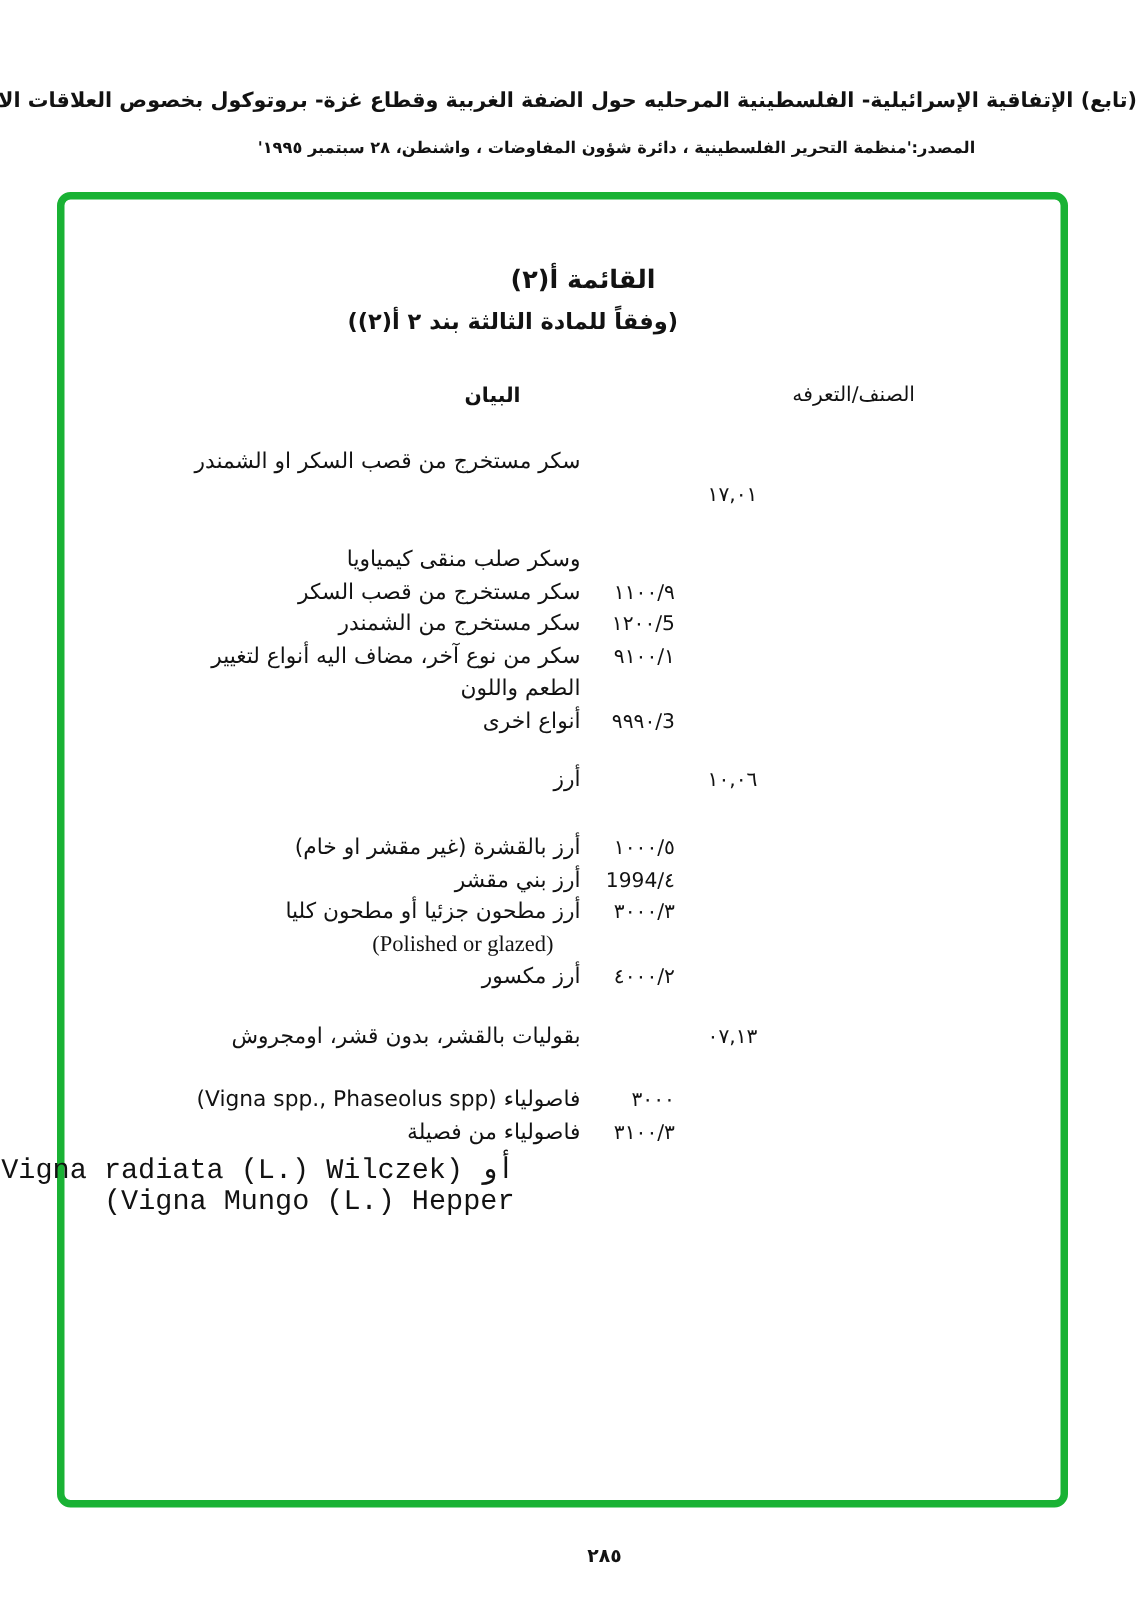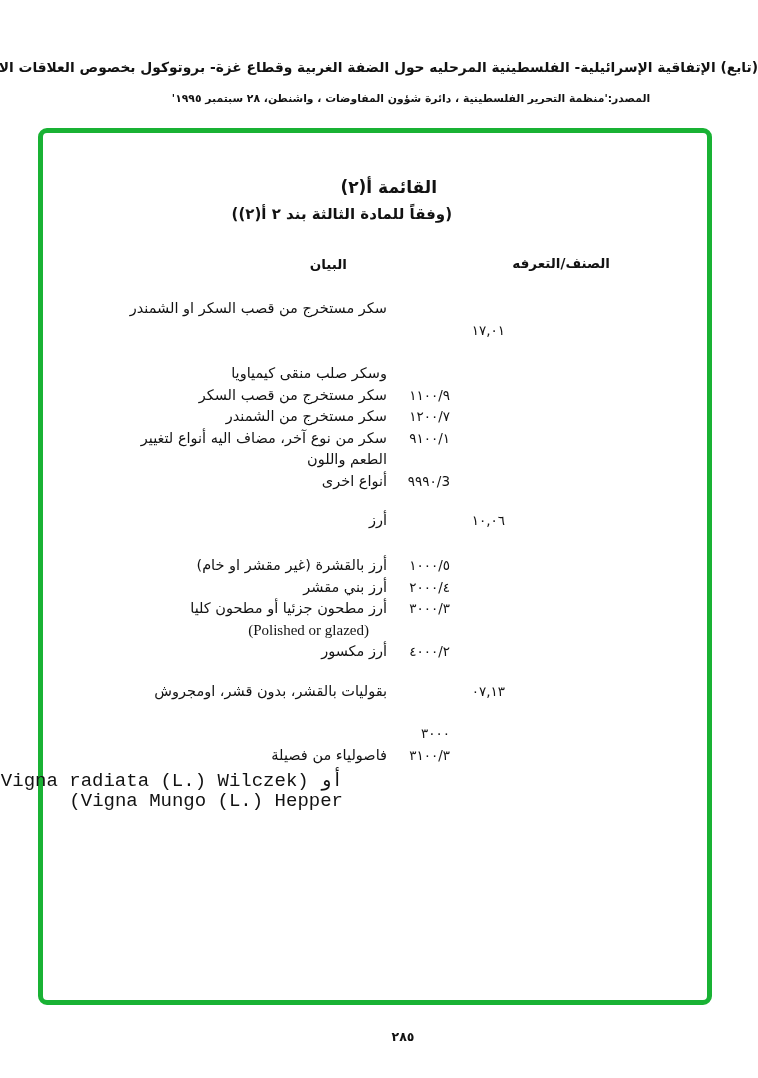--- a/index.html
+++ b/index.html
@@ -14,21 +14,21 @@
     font-size:13.8px;font-weight:bold;}
   .doc-source{top:92px;left:0;width:758px;text-align:center;direction:rtl;
     font-size:10.8px;font-weight:bold;margin-left:32px;}
 
   .green-frame{left:38px;top:128px;width:674px;height:877px;box-sizing:border-box;
     border:5px solid #19b234;border-radius:9px;background:transparent;}
 
   .list-title{top:177px;right:321px;direction:rtl;font-size:17px;font-weight:bold;}
   .list-subtitle{top:205px;right:306px;direction:rtl;font-size:15px;font-weight:bold;}
 
-  .col-code{top:255px;right:148px;direction:rtl;font-size:13.5px;font-weight:bold;text-align:center;}
+  .col-code{top:255px;right:148px;direction:rtl;font-size:13.5px;font-weight:normal;text-align:center;}
   .col-desc{top:256px;right:411px;direction:rtl;font-size:13.5px;font-weight:bold;}
 
   .tariff-table{position:absolute;left:0;top:300px;width:700px;}
   .section{position:relative;}
   .s1{margin-top:22px;}
   .s2{margin-top:17.5px;}
   .s3{margin-top:24px;}
   .s4{margin-top:18.5px;}
   .s5{margin-top:20.5px;}
   .row{position:relative;height:21.5px;}
@@ -74,21 +74,21 @@
       </div>
       <div class="section s1">
         <div class="row">
           <span class="cell desc">وسكر صلب منقى كيمياويا</span>
         </div>
         <div class="row">
           <span class="cell sub-code">١١٠٠/٩</span>
           <span class="cell desc">سكر مستخرج من قصب السكر</span>
         </div>
         <div class="row">
-          <span class="cell sub-code">١٢٠٠/٧</span>
+          <span class="cell sub-code">١٢٠٠/5</span>
           <span class="cell desc">سكر مستخرج من الشمندر</span>
         </div>
         <div class="row">
           <span class="cell sub-code">٩١٠٠/١</span>
           <span class="cell desc">سكر من نوع آخر، مضاف اليه أنواع لتغيير</span>
         </div>
         <div class="row">
           <span class="cell desc">الطعم واللون</span>
         </div>
         <div class="row">
@@ -101,21 +101,21 @@
           <span class="cell main-code">١٠,٠٦</span>
           <span class="cell desc">أرز</span>
         </div>
       </div>
       <div class="section s3">
         <div class="row">
           <span class="cell sub-code">١٠٠٠/٥</span>
           <span class="cell desc">أرز بالقشرة (غير مقشر او خام)</span>
         </div>
         <div class="row">
-          <span class="cell sub-code">٢٠٠٠/٤</span>
+          <span class="cell sub-code">1994/٤</span>
           <span class="cell desc">أرز بني مقشر</span>
         </div>
         <div class="row">
           <span class="cell sub-code">٣٠٠٠/٣</span>
           <span class="cell desc">أرز مطحون جزئيا أو مطحون كليا</span>
         </div>
         <div class="row latin">
           <span class="cell desc">(Polished or glazed)</span>
         </div>
         <div class="row">
@@ -125,20 +125,21 @@
       </div>
       <div class="section s4">
         <div class="row">
           <span class="cell main-code">٠٧,١٣</span>
           <span class="cell desc">بقوليات بالقشر، بدون قشر، اومجروش</span>
         </div>
       </div>
       <div class="section s5">
         <div class="row">
           <span class="cell sub-code">٣٠٠٠</span>
+          <span class="cell desc">فاصولياء (Vigna spp., Phaseolus spp)</span>
         </div>
         <div class="row">
           <span class="cell sub-code">٣١٠٠/٣</span>
           <span class="cell desc">فاصولياء من فصيلة</span>
         </div>
         <div class="row botanical">
           <span class="cell desc">Vigna radiata (L.) Wilczek) أو</span>
         </div>
         <div class="row botanical">
           <span class="cell desc">(Vigna Mungo (L.) Hepper</span>

